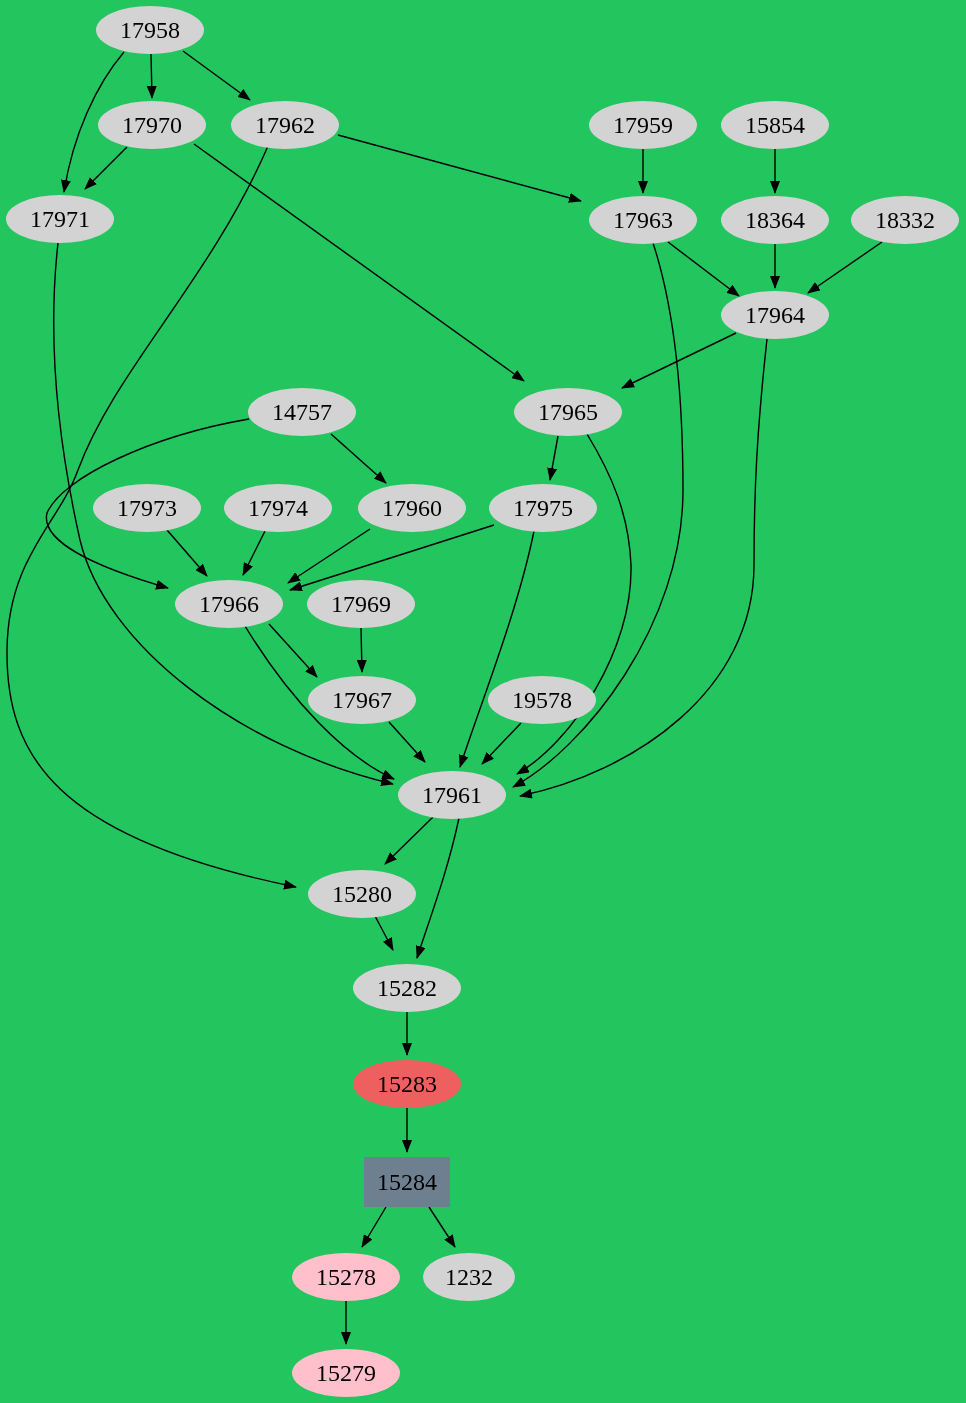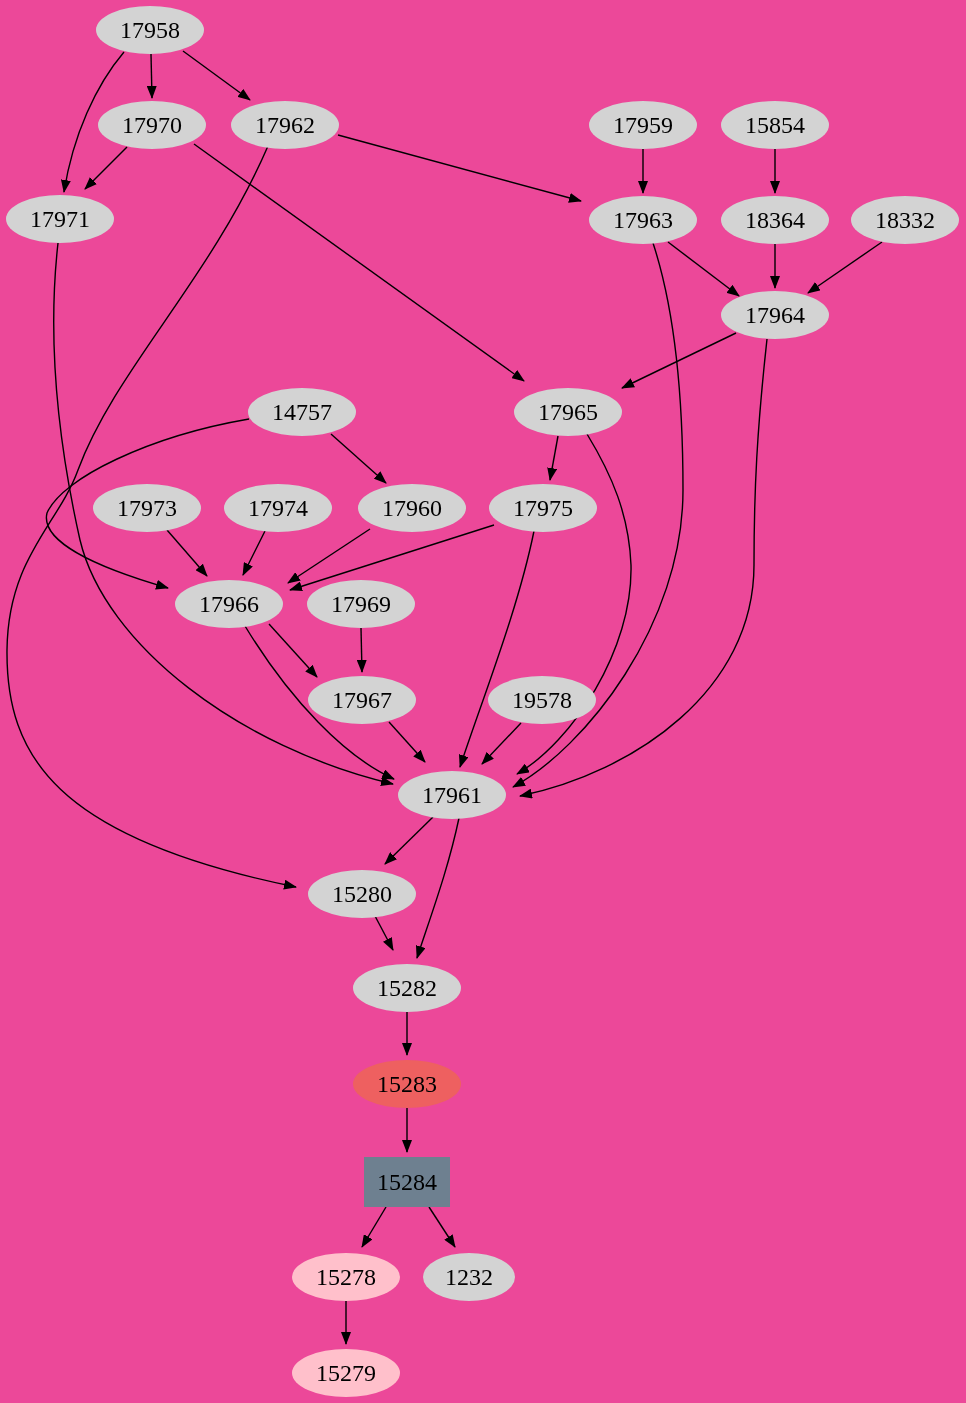--- a/index.html
+++ b/index.html
@@ -5,21 +5,21 @@
   html, body {
     margin: 0;
     padding: 0;
     background: #ffffff;
     font-family: "Liberation Serif", "DejaVu Serif", serif;
   }
   .stage {
     position: relative;
     width: 966px;
     height: 1403px;
-    background: #ec4899;
+    background: #22c55e;
     overflow: hidden;
   }
   svg { display: block; }
   .edge {
     fill: none;
     stroke: #000000;
     stroke-width: 1.4;
   }
   .node-label {
     font-family: "Liberation Serif", "DejaVu Serif", serif;

